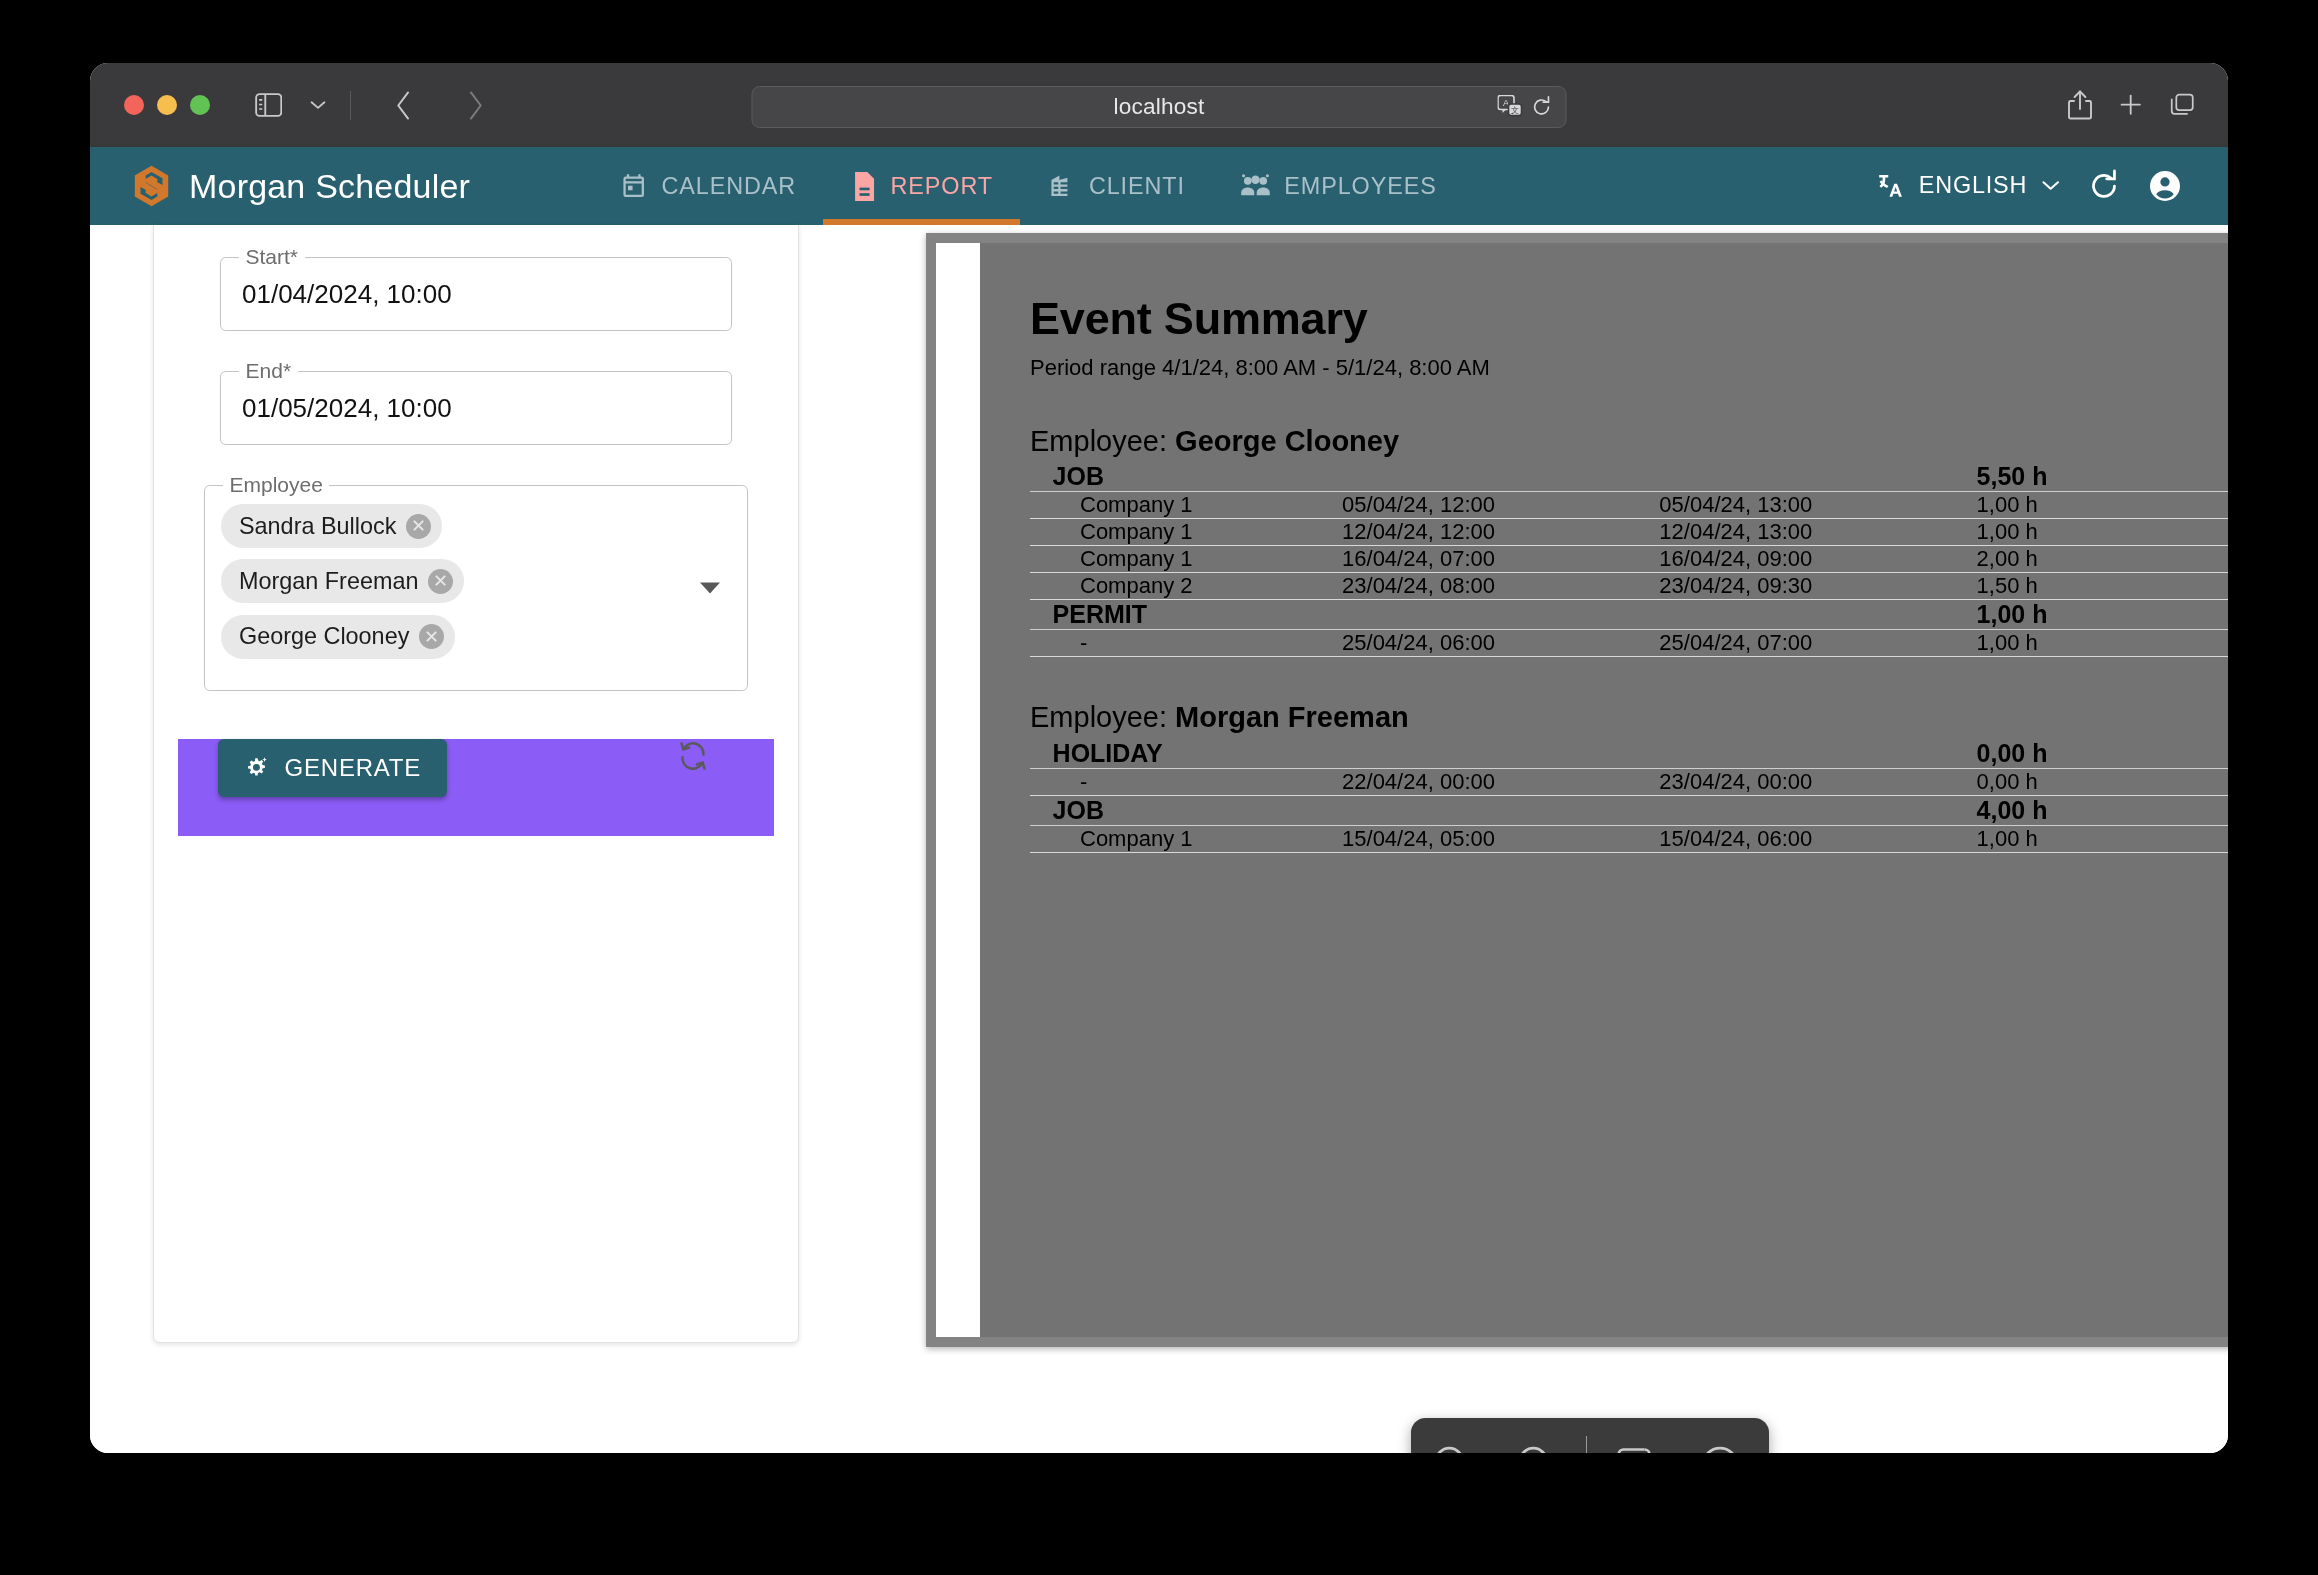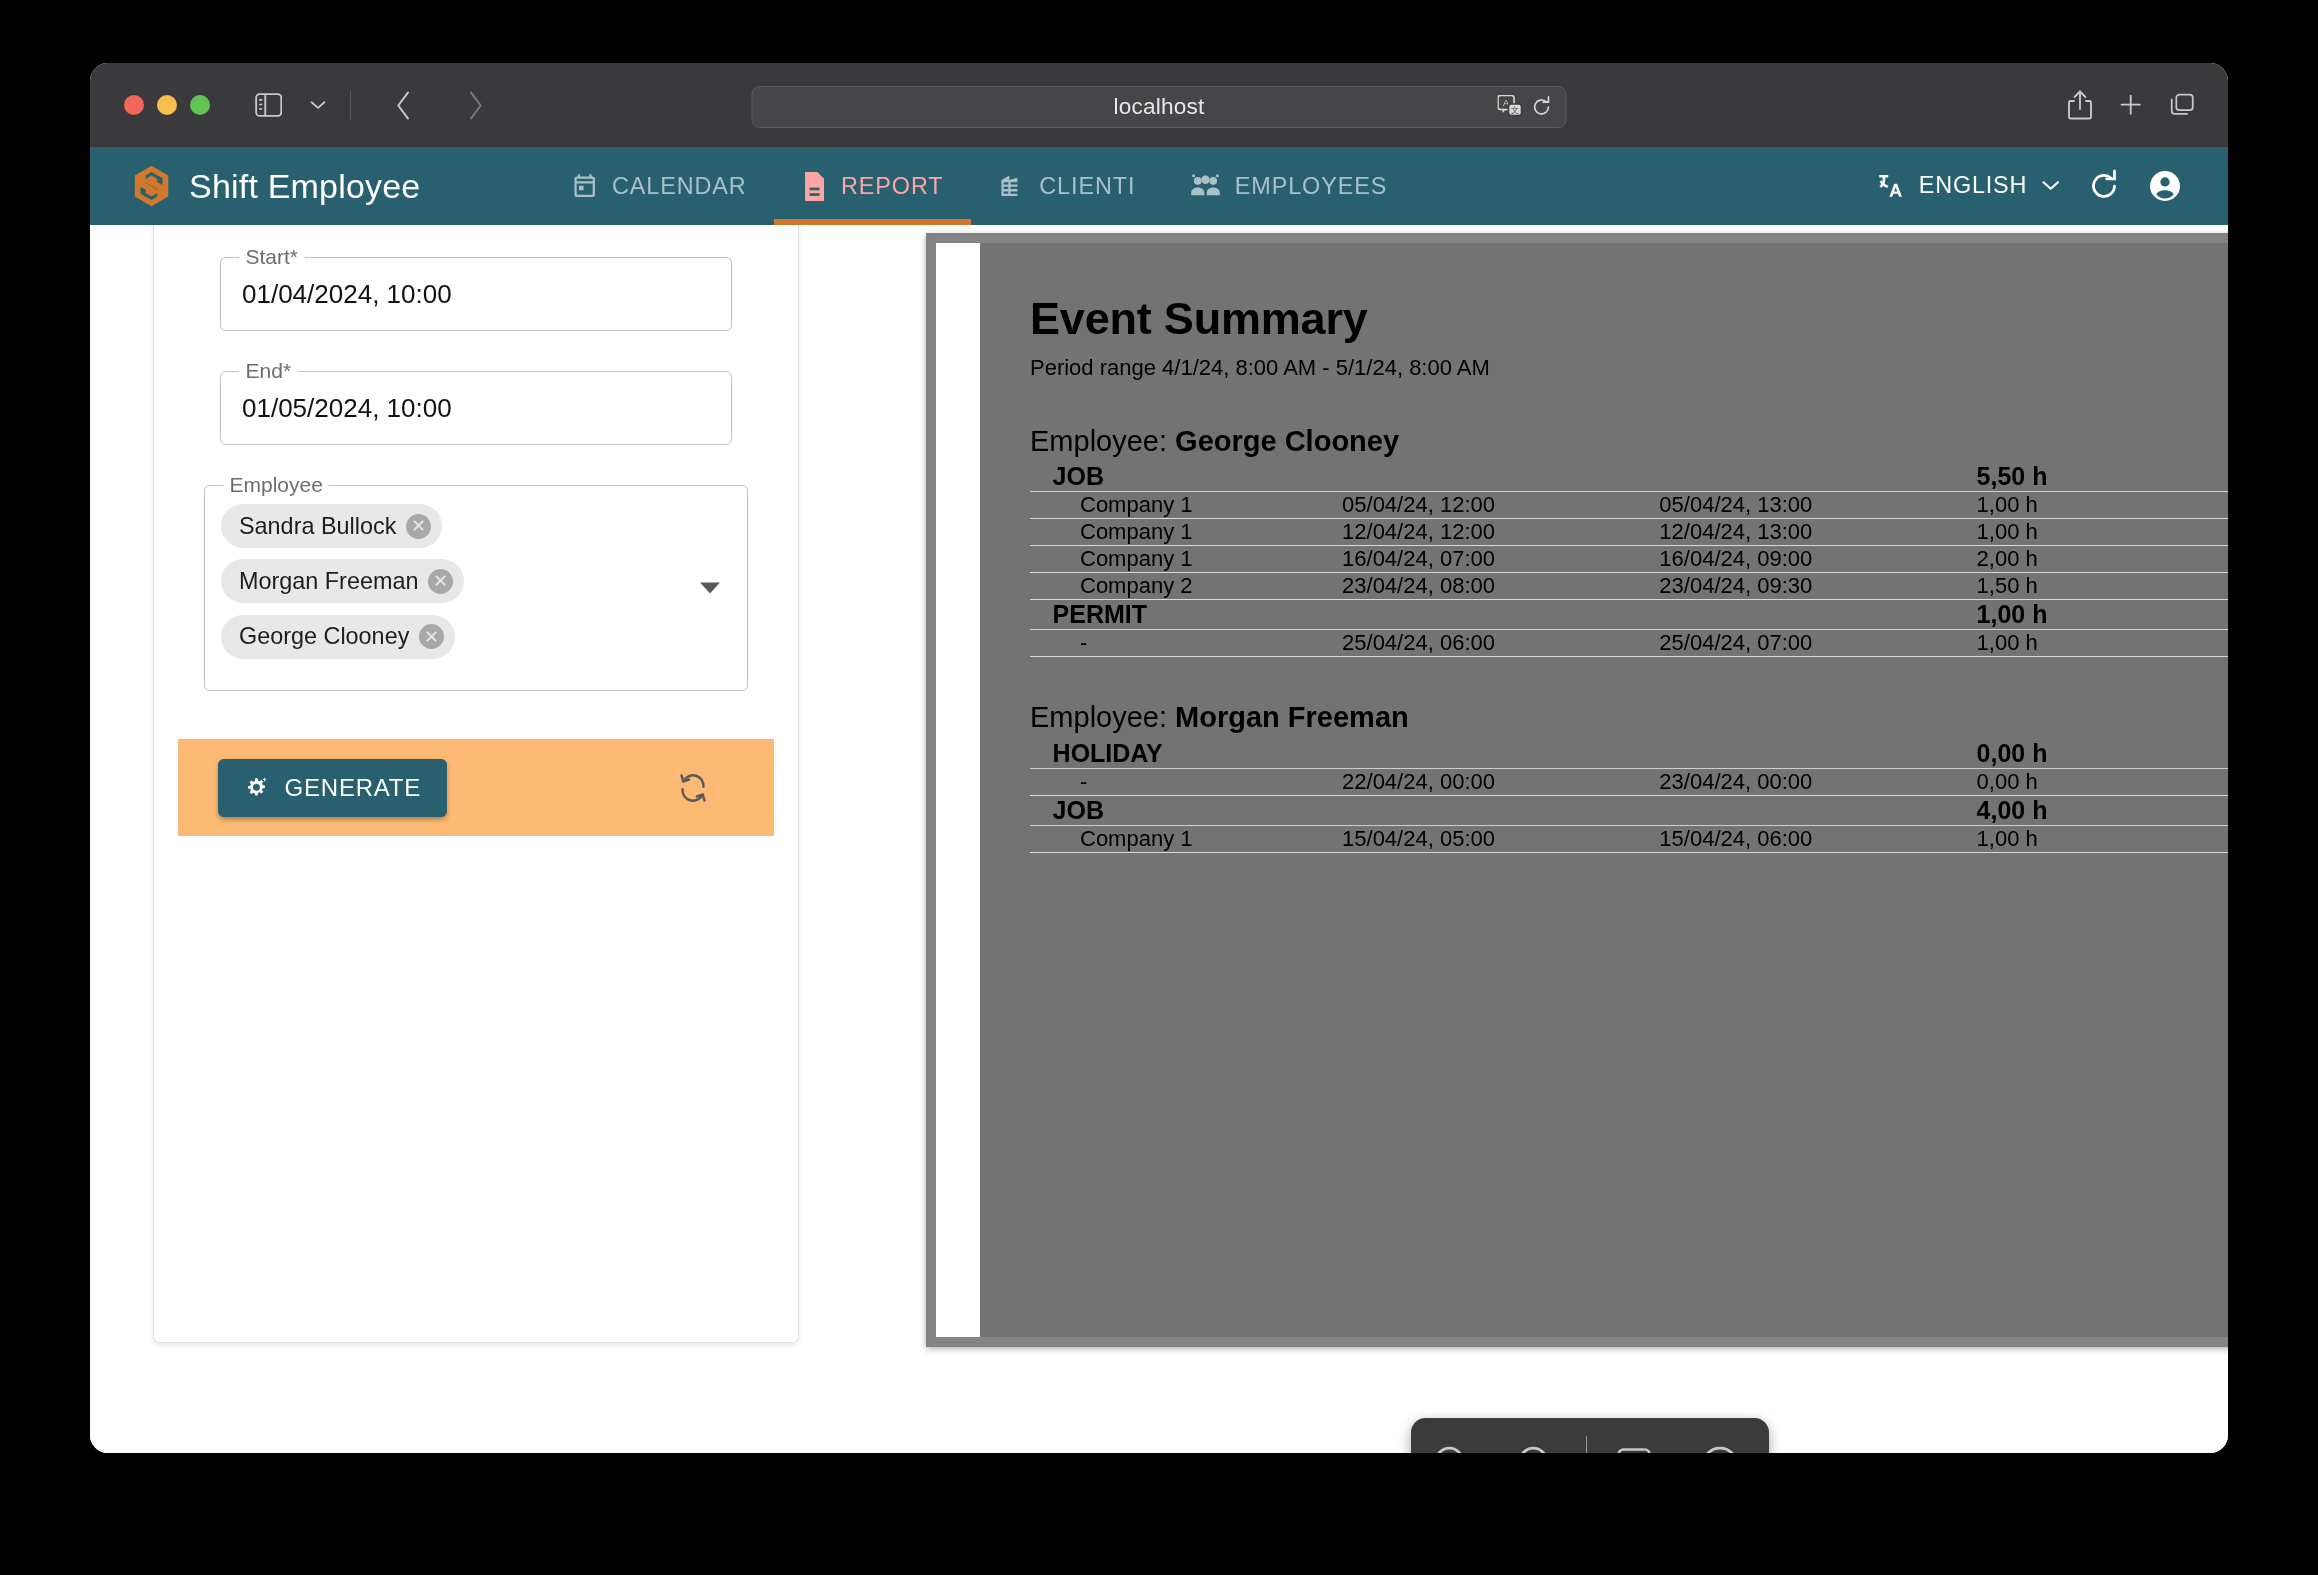--- a/index.html
+++ b/index.html
@@ -187,22 +187,22 @@
     transform: translateY(-50%);
     width: 0; height: 0;
     border-left: 10.5px solid transparent;
     border-right: 10.5px solid transparent;
     border-top: 11.3px solid #585858;
   }
 
   .action-bar {
     margin: 48px 24px 0 24px;
     height: 97px;
-    background: #fdba74;
-    display: flex; align-items: center;
+    background: #8b5cf6;
+    display: flex; align-items: flex-start;
     position: relative;
   }
   .gen-btn {
     margin-left: 40px;
     height: 58px;
     background: #28606f;
     color: #ffffff;
     border: none; border-radius: 5.7px;
     padding: 0 26px;
     display: flex; align-items: center; gap: 14.5px;
@@ -380,21 +380,21 @@
 
   <div class="navbar">
     <div class="brand">
       <span>
         <svg width="39" height="44" viewBox="0 0 44 50">
           <path d="M22 1 L42 12.5 L42 37.5 L22 49 L2 37.5 L2 12.5 Z" fill="none" stroke="#d1782c" stroke-width="0"></path>
           <path d="M22 2 L41 13 L41 37 L22 48 L3 37 L3 13 Z" fill="#d1782c"></path>
           <path d="M22 9 L34.5 16.3 L34.5 24 L28.6 20.6 L28.6 17 L22 13.2 L15.4 17 L15.4 20.8 L28.6 28.6 L28.6 37 L22 41 L9.5 33.7 L9.5 26 L15.4 29.4 L15.4 33 L22 36.8 L28.6 33 L28.6 29.2 L15.4 21.4 L15.4 13 Z" fill="#28606f"></path>
         </svg>
       </span>
-      <span class="brand-name">Shift Employee</span>
+      <span class="brand-name">Morgan Scheduler</span>
     </div>
 
     <div class="navtabs">
       <div class="navtab">
         <span>
           <svg width="27.4" height="27.4" viewBox="0 0 24 24" fill="currentColor">
             <path d="M19 4h-1V2h-2v2H8V2H6v2H5a2 2 0 0 0-2 2v14a2 2 0 0 0 2 2h14a2 2 0 0 0 2-2V6a2 2 0 0 0-2-2zm0 16H5V10h14v10zM5 8V6h14v2H5z"></path>
             <rect x="7" y="12" width="4" height="4"></rect>
           </svg>
         </span>

